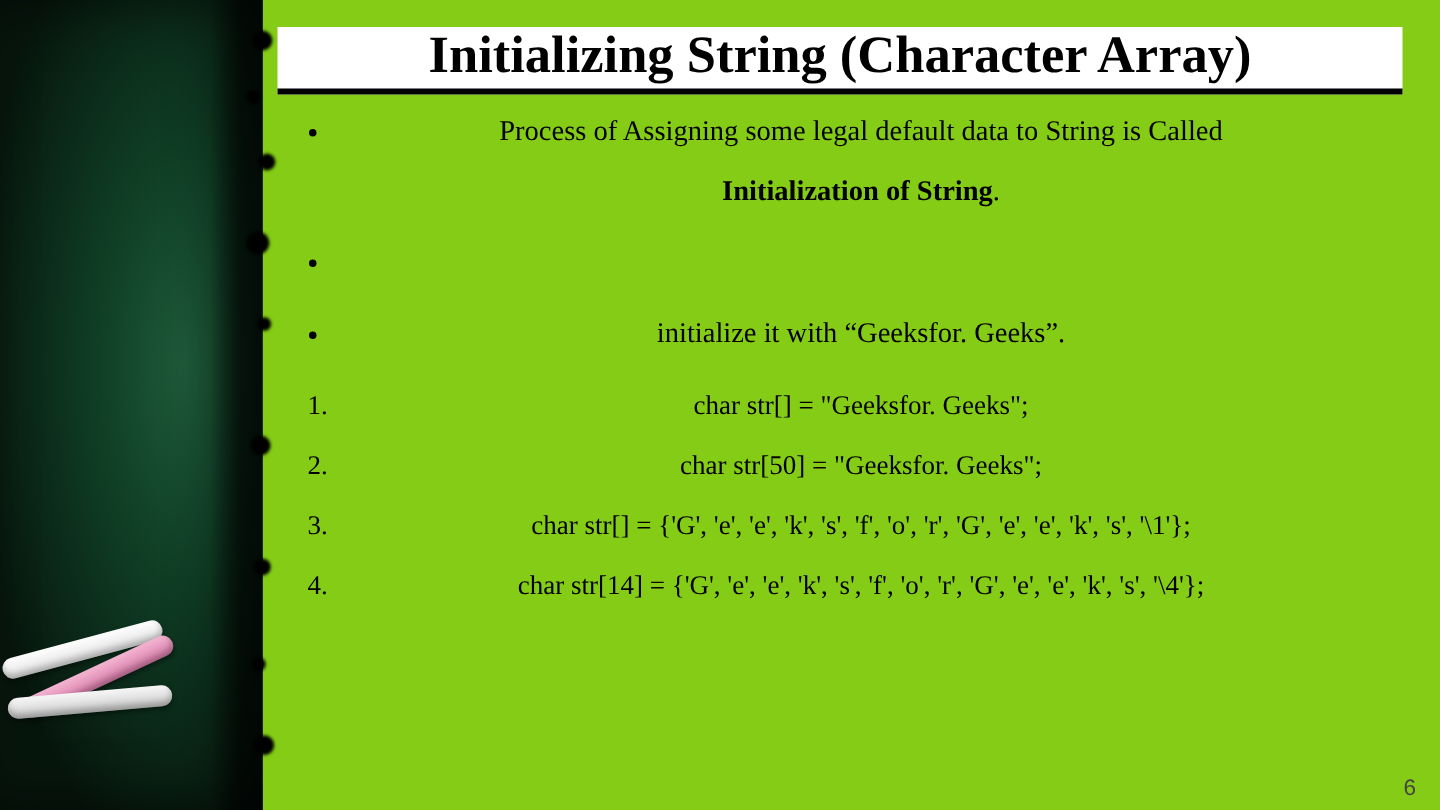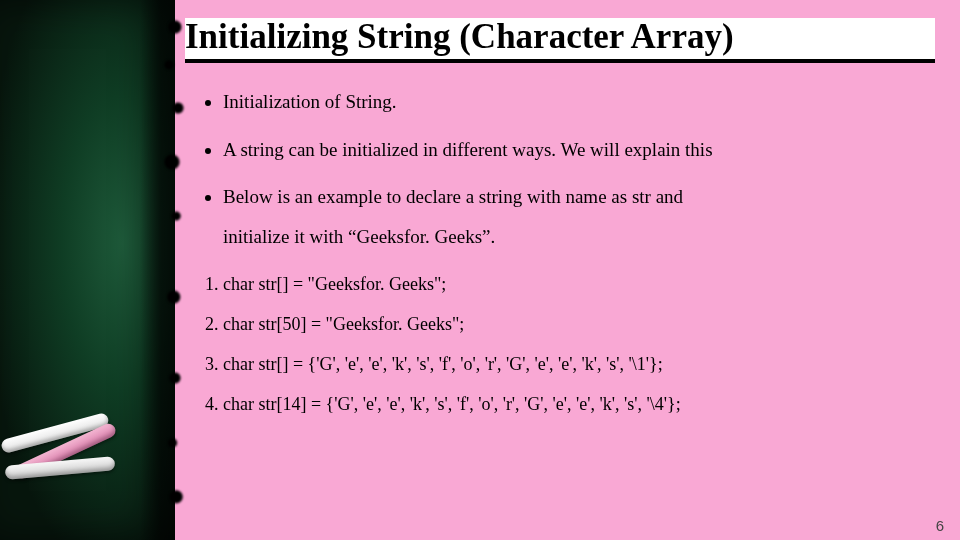--- a/index.html
+++ b/index.html
@@ -8,21 +8,22 @@
     width: 960px;
     height: 540px;
     overflow: hidden;
     font-family: Georgia, "Times New Roman", serif;
     background: #ffffff;
   }
   .slide {
     position: relative;
     width: 960px;
     height: 540px;
-    background: #f9a8d4;
+    background: #84cc16;
+    text-align: center;
   }
   
   .left-strip {
     position: absolute;
     top: 0;
     left: 0;
     width: 175px;
     height: 540px;
     background:
       radial-gradient(ellipse at 70% 45%, #1e5a3a 0%, #0f3d24 35%, #07160d 80%);
@@ -136,21 +137,21 @@
   }
   .content ol {
     list-style: decimal;
     margin: 0 0 0 0;
     padding-left: 28px;
   }
   .content ol > li {
     margin-bottom: 16px;
     font-size: 18px;
   }
-  .bold { font-weight: normal; }
+  .bold { font-weight: bold; }
 
   .page-num {
     position: absolute;
     bottom: 6px;
     right: 16px;
     font-size: 15px;
     font-family: Arial, sans-serif;
     color: #444;
   }
 </style>
@@ -169,29 +170,28 @@
 
   <div class="title-wrap">
     <div class="title-underline">
       <div class="title">Initializing String (Character Array)</div>
     </div>
   </div>
 
   <div class="content">
     <ul>
       <li>
+        <span>Process of Assigning some legal default data to String is Called</span>
         <span class="spaced">
           <span class="bold">Initialization of String</span><span>.</span>
         </span>
       </li>
       <li>
-        <span>A string can be initialized in different ways. We will explain this</span>
       </li>
       <li>
-        <span>Below is an example to declare a string with name as str and</span>
         <span class="spaced">initialize it with “Geeksfor. Geeks”.</span>
       </li>
     </ul>
 
     <ol>
       <li>char str[] = "Geeksfor. Geeks";</li>
       <li>char str[50] = "Geeksfor. Geeks";</li>
       <li>char str[] = {'G', 'e', 'e', 'k', 's', 'f', 'o', 'r', 'G', 'e', 'e', 'k', 's', '\1'};</li>
       <li>char str[14] = {'G', 'e', 'e', 'k', 's', 'f', 'o', 'r', 'G', 'e', 'e', 'k', 's', '\4'};</li>
     </ol>

